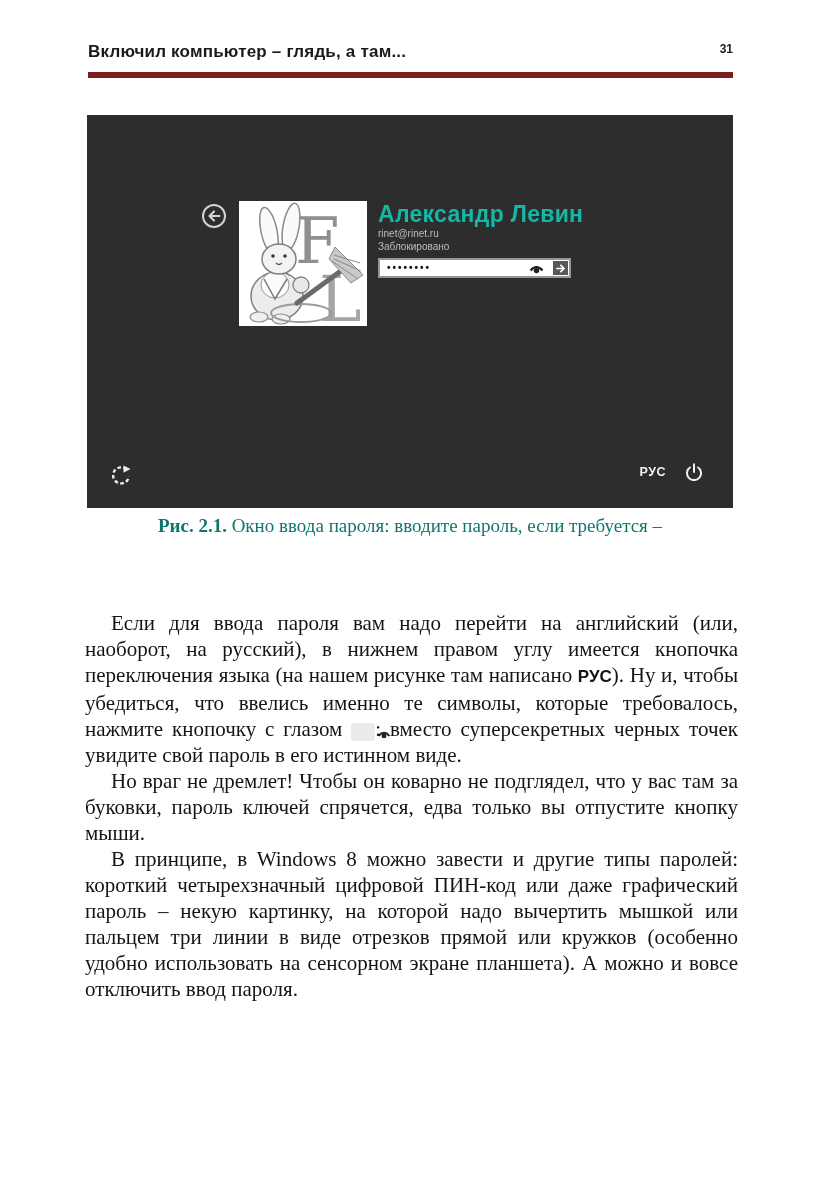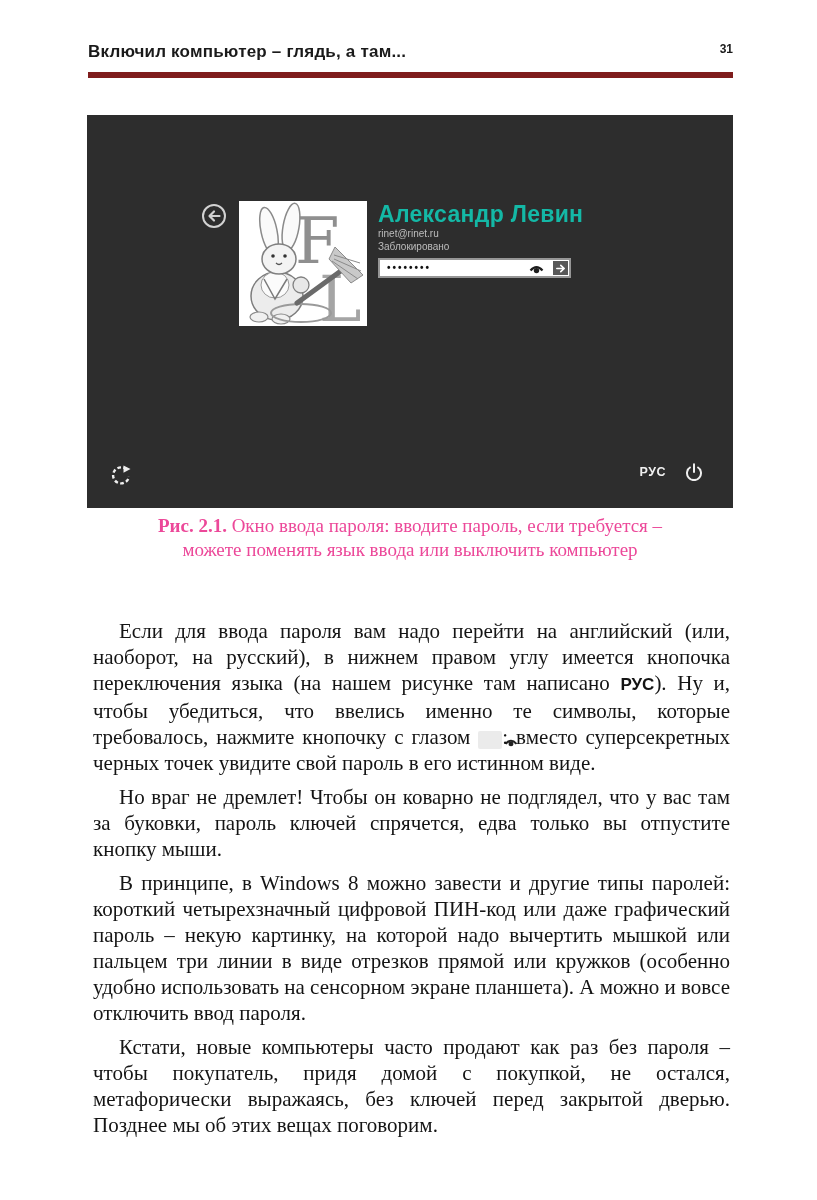--- a/index.html
+++ b/index.html
@@ -31,27 +31,27 @@
   .pwd-submit{width:15px;height:14px;background:#585858;border:0;padding:0;margin:0 1px 0 0;
               display:flex;align-items:center;justify-content:center;cursor:pointer;}
   .screen-bottom-left{position:absolute;left:24px;top:350px;width:20px;height:21px;cursor:pointer;}
   .screen-bottom-right{position:absolute;right:30px;top:348px;display:flex;align-items:center;gap:19px;}
   .lang-btn{font-family:"Liberation Sans",sans-serif;font-size:12.5px;font-weight:bold;
             color:#f0f0f0;letter-spacing:.5px;cursor:pointer;}
   .power-btn{width:18px;height:18px;cursor:pointer;}
 
   
   .caption{position:absolute;left:87px;top:514px;width:646px;text-align:center;
-           font-size:19px;line-height:24px;color:#ec4899;}
+           font-size:19px;line-height:24px;color:#0f766e;}
   .caption b{font-weight:bold;}
 
   
   .body-text{position:absolute;left:85px;top:610px;width:653px;font-size:21px;line-height:26px;
              text-align:justify;color:#141414;}
-  .body-text p{margin:8px;text-indent:26px;}
+  .body-text p{margin:0;text-indent:26px;}
   .sans-label{font-family:"Liberation Sans",sans-serif;font-weight:bold;font-size:17px;}
   .inline-eye{display:inline-block;width:24px;height:18px;background:#ebebeb;border-radius:2px;
               vertical-align:-3px;text-align:center;line-height:18px;}
   .inline-eye svg{vertical-align:middle;}
 </style>
 </head>
 <body>
 
 <div class="page">
 
@@ -123,26 +123,24 @@
         <svg width="18" height="18" viewBox="0 0 18 18">
           <path d="M5.6 4 A7 7 0 1 0 12.4 4" fill="none" stroke="#efefef" stroke-width="2"></path>
           <line x1="9" y1="1.2" x2="9" y2="9" stroke="#efefef" stroke-width="2" stroke-linecap="round"></line>
         </svg>
       </span>
     </div>
   </div>
 
   <div class="caption">
     <div><b>Рис. 2.1.</b> <span>Окно ввода пароля: вводите пароль, если требуется –</span></div>
-    <div>можете поменять язык ввода или выключить компьютер</div>
   </div>
 
   <div class="body-text">
     <p><span>Если для ввода пароля вам надо перейти на английский (или, наоборот, на русский), в нижнем правом углу имеется кнопочка переключения языка (на нашем рисунке там написано </span><span class="sans-label">РУС</span><span>). Ну и, чтобы убедиться, что ввелись именно те символы, которые требовалось, нажмите кнопочку с глазом </span><span class="inline-eye"><svg width="14" height="10" viewBox="0 0 15 11">
             <path d="M1.5 7.5 Q7.5 0.8 13.5 7.5" fill="none" stroke="#222" stroke-width="2.2"></path>
             <circle cx="7.5" cy="7.6" r="2.7" fill="#222"></circle>
           </svg></span><span>: вместо суперсекретных черных точек увидите свой пароль в его истинном виде.</span></p>
     <p>Но враг не дремлет! Чтобы он коварно не подглядел, что у вас там за буковки, пароль ключей спрячется, едва только вы отпустите кнопку мыши.</p>
     <p>В принципе, в Windows 8 можно завести и другие типы паролей: короткий четырехзначный цифровой ПИН-код или даже графический пароль – некую картинку, на которой надо вычертить мышкой или пальцем три линии в виде отрезков прямой или кружков (особенно удобно использовать на сенсорном экране планшета). А можно и вовсе отключить ввод пароля.</p>
-    <p>Кстати, новые компьютеры часто продают как раз без пароля – чтобы покупатель, придя домой с покупкой, не остался, метафорически выражаясь, без ключей перед закрытой дверью. Позднее мы об этих вещах поговорим.</p>
   </div>
 
 </div>
 
 </body></html>

